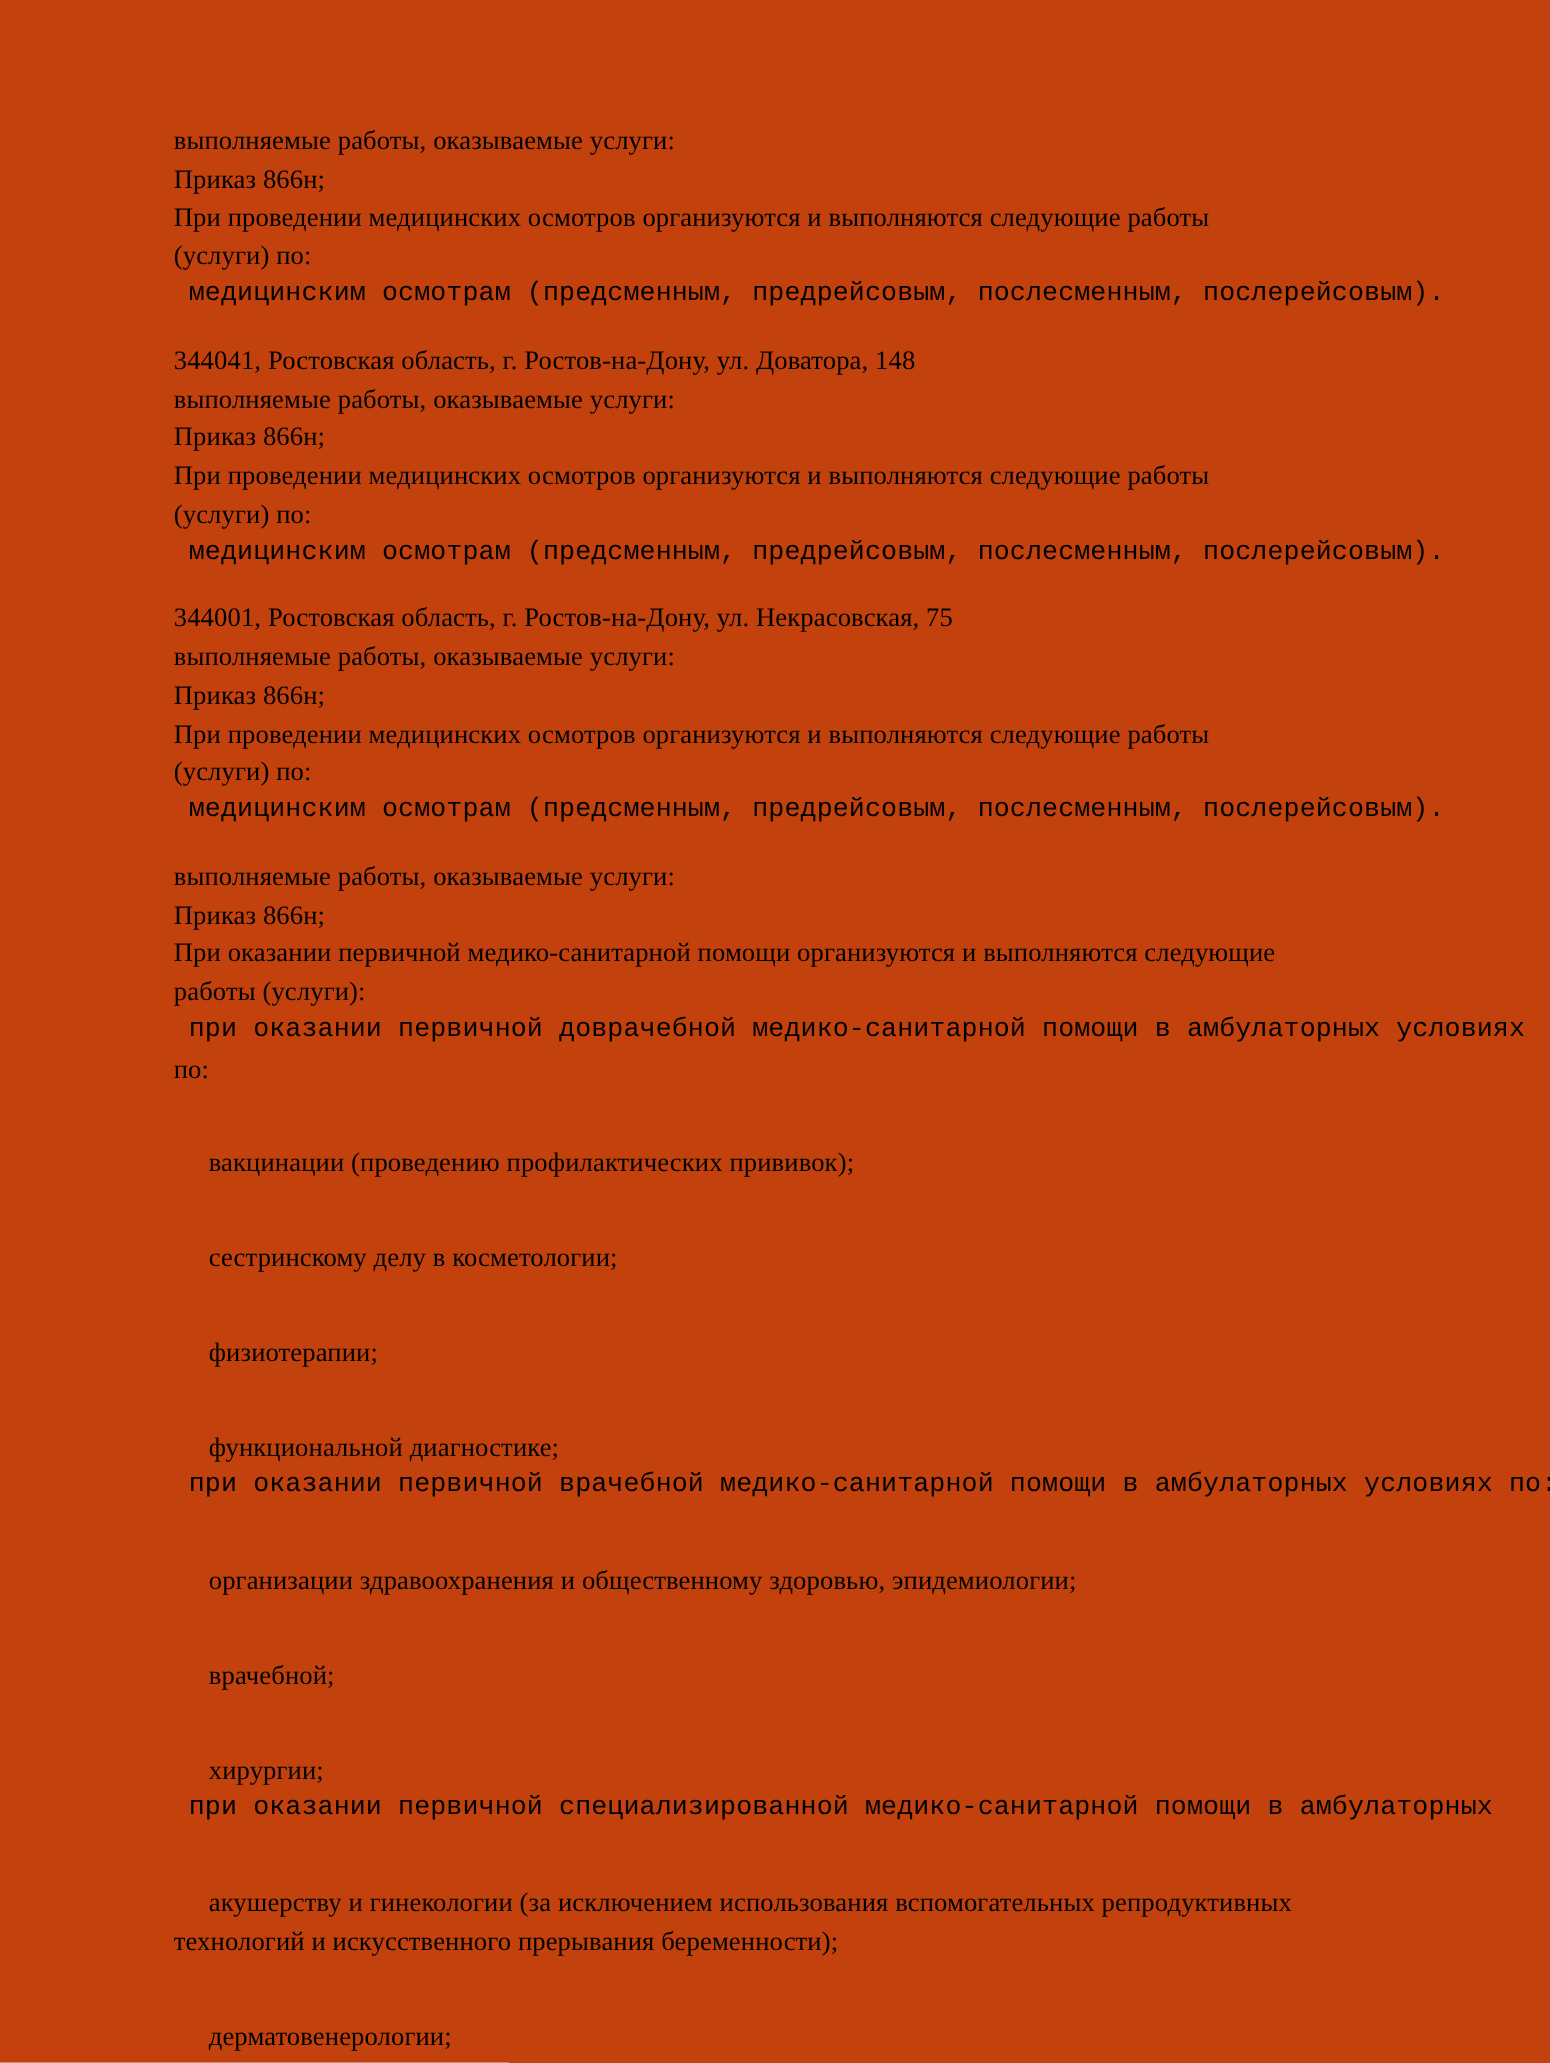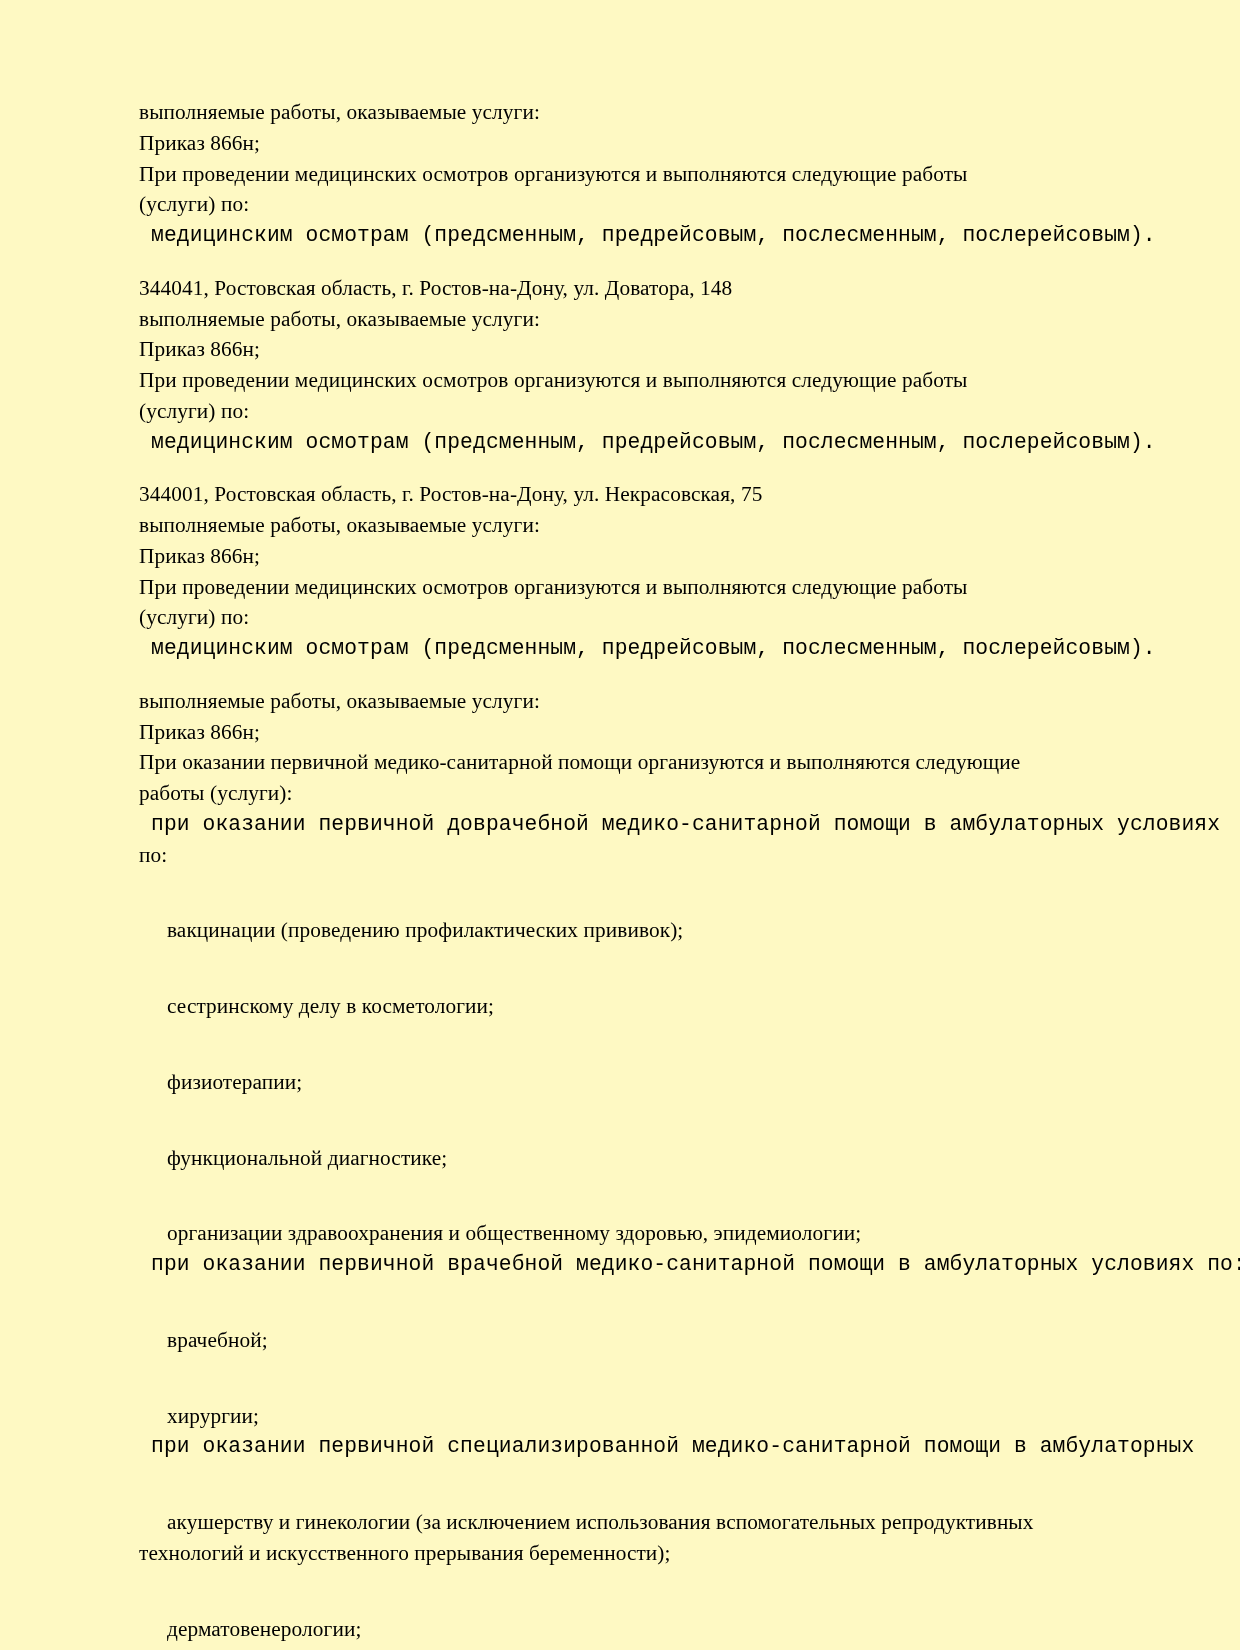--- a/index.html
+++ b/index.html
@@ -12,21 +12,21 @@
     height: 1650px;
     overflow: hidden;
     font-family: "Liberation Serif", "DejaVu Serif", serif;
     color: #000000;
   }
   .page {
     box-sizing: border-box;
     width: 1240px;
     height: 1650px;
     padding: 97px 110px 0 139px;
-    background: #fef9c3;
+    background: #c2410c;
   }
   .section { margin: 0; }
   .section + .section { margin-top: 22px; }
   .line {
     font-size: 21.3px;
     line-height: 30.75px;
     white-space: nowrap;
     letter-spacing: 0.1px;
   }
   .indent-0 { padding-left: 0; }
@@ -65,22 +65,22 @@
         <div class="line indent-0">выполняемые работы, оказываемые услуги:</div>
         <div class="line indent-0">Приказ 866н;</div>
         <div class="line indent-0">При оказании первичной медико-санитарной помощи организуются и выполняются следующие</div>
         <div class="line indent-0">работы (услуги):</div>
         <div class="line indent-1">при оказании первичной доврачебной медико-санитарной помощи в амбулаторных условиях</div>
         <div class="line indent-0">по:</div>
         <div class="line indent-2">вакцинации (проведению профилактических прививок);</div>
         <div class="line indent-2">сестринскому делу в косметологии;</div>
         <div class="line indent-2">физиотерапии;</div>
         <div class="line indent-2">функциональной диагностике;</div>
+        <div class="line indent-1">при оказании первичной врачебной медико-санитарной помощи в амбулаторных условиях по:</div>
         <div class="line indent-2">организации здравоохранения и общественному здоровью, эпидемиологии;</div>
-        <div class="line indent-1">при оказании первичной врачебной медико-санитарной помощи в амбулаторных условиях по:</div>
         <div class="line indent-2">врачебной;</div>
         <div class="line indent-2">хирургии;</div>
         <div class="line indent-1">при оказании первичной специализированной медико-санитарной помощи в амбулаторных</div>
         <div class="line indent-2">акушерству и гинекологии (за исключением использования вспомогательных репродуктивных</div>
         <div class="line indent-0">технологий и искусственного прерывания беременности);</div>
         <div class="line indent-2">дерматовенерологии;</div>
         <div class="line indent-2">детской область;</div>
         <div class="line indent-2">детской эндокринологии;</div>
       </div>
     </div>

